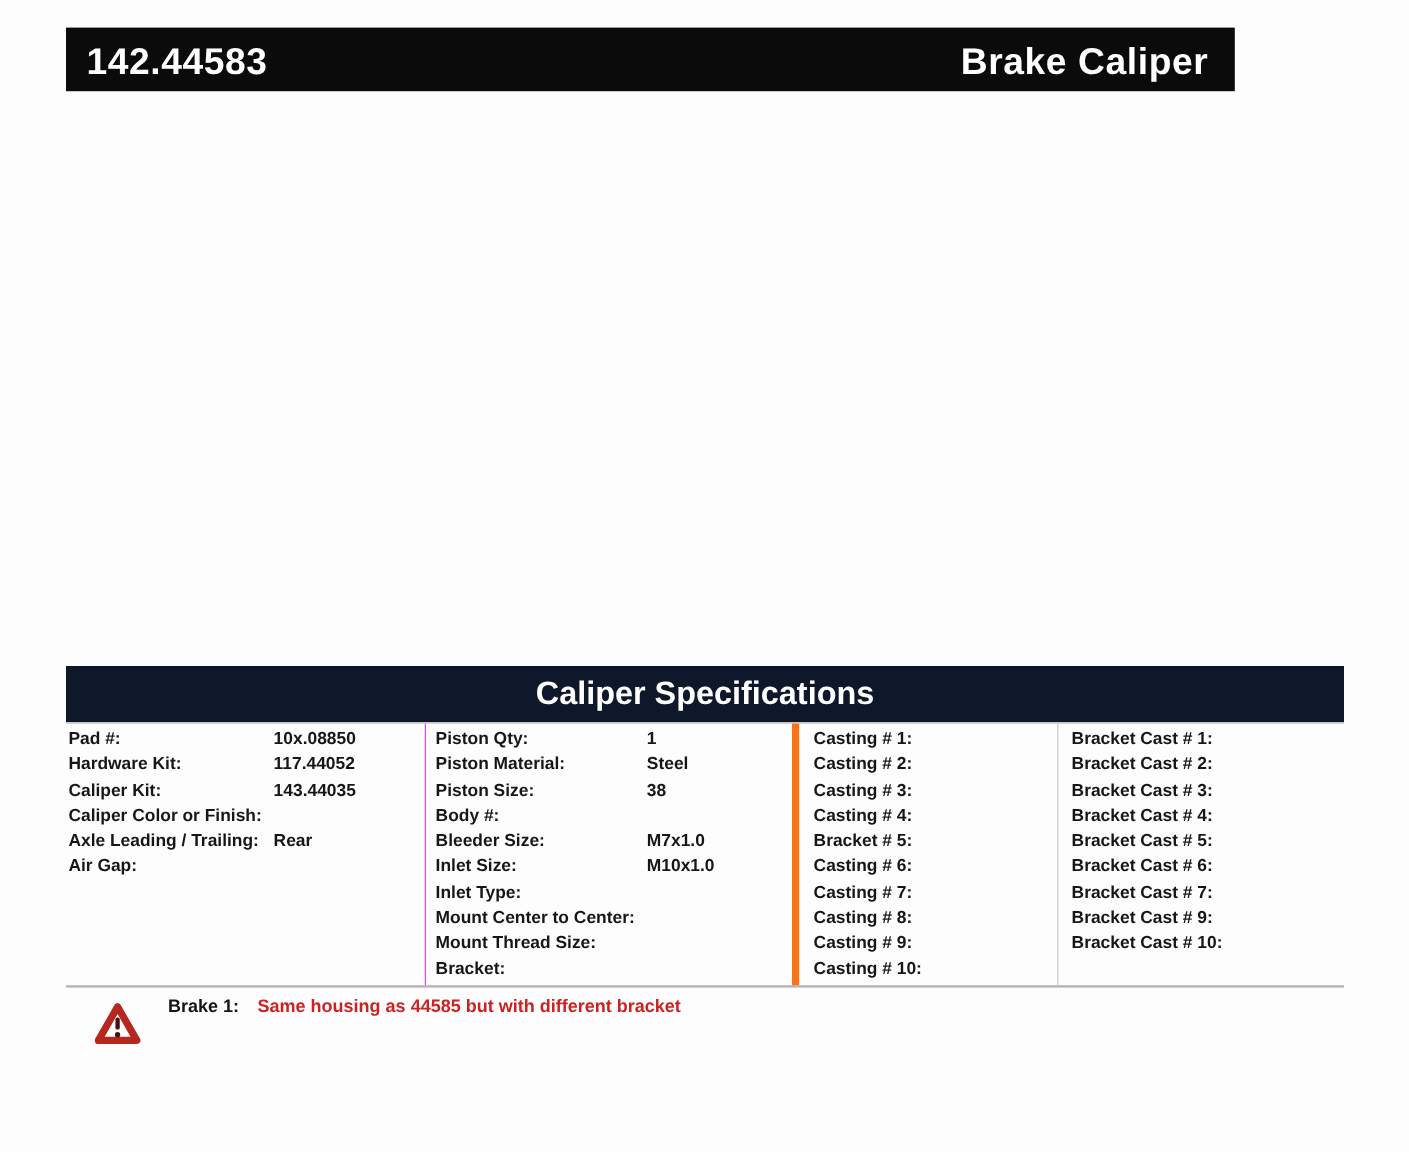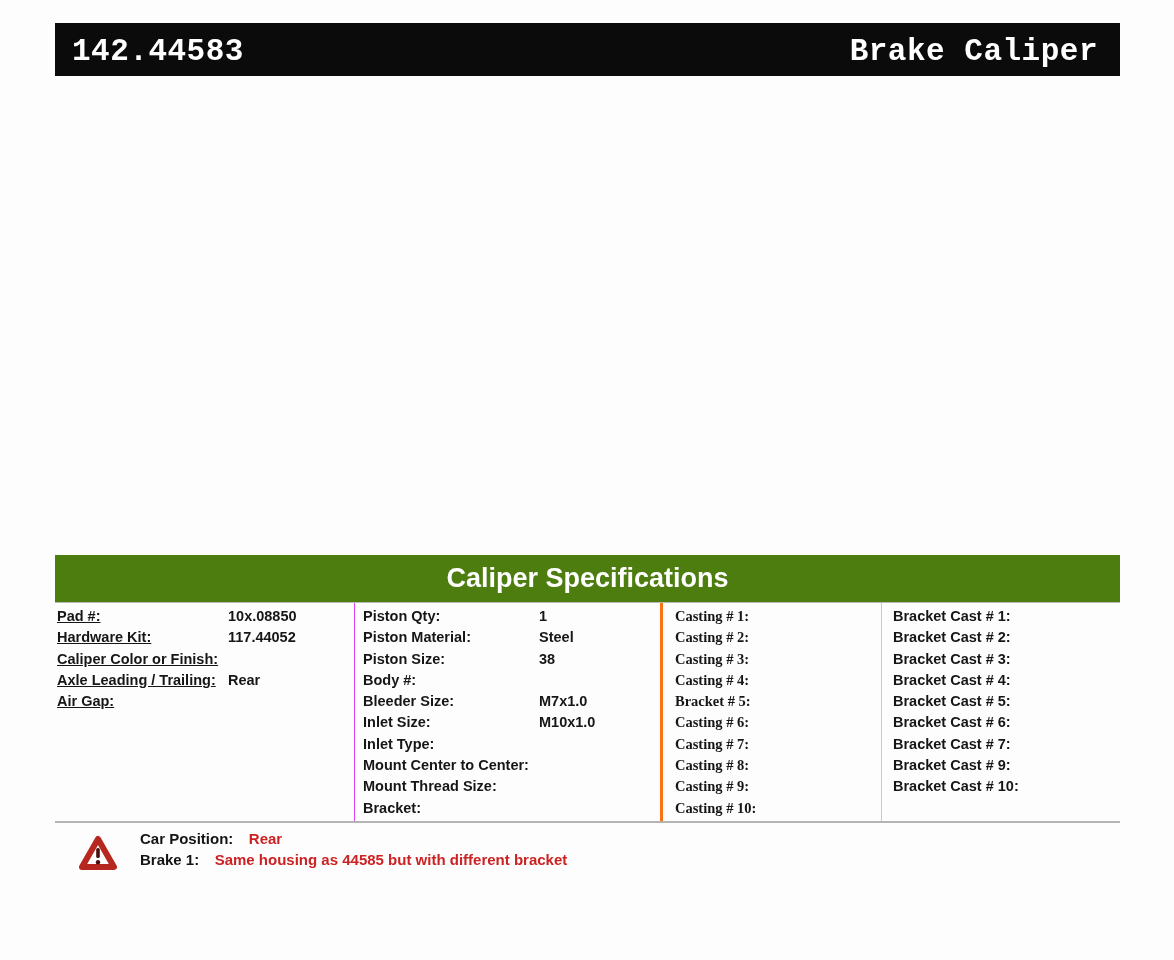--- a/index.html
+++ b/index.html
@@ -11,43 +11,42 @@
   }
   .page {
     position: relative;
     width: 1174px; height: 960px;
     background: #fdfdfd;
     overflow: hidden;
   }
   
   .header-bar {
     position: absolute; left: 55px; top: 23px;
-    width: 1065px; height: 53px;
+    width: 974px; height: 53px;
     background: #0b0b0b;
     display: flex; align-items: center; justify-content: space-between;
     box-sizing: border-box;
     padding: 4px 22px 0 17px;
-    font-family: Liberation Mono, monospace;
   }
   .header-bar .part-number,
   .header-bar .product-name {
     color: #ffffff; font-weight: bold; font-size: 31px; line-height: 1;
     letter-spacing: 0.5px;
   }
   
   .image-area {
     position: absolute; left: 55px; top: 80px;
     width: 1065px; height: 470px;
     background: transparent;
   }
   
   .section-bar {
     position: absolute; left: 55px; top: 555px;
     width: 1065px; height: 47px;
-    background: #4d7c0f;
+    background: #0f172a;
     display: flex; align-items: center; justify-content: center;
   }
   .section-bar .section-title {
     color: #ffffff; font-weight: bold; font-size: 27px; line-height: 1;
   }
   
   .spec-table {
     position: absolute; left: 55px; top: 602px;
     width: 1065px; height: 221px;
     display: flex;
@@ -56,31 +55,31 @@
     border-bottom: 2px solid #b4b4b4;
     background: #fdfdfd;
   }
   .spec-col {
     box-sizing: border-box;
     padding-top: 3px;
     overflow: hidden;
   }
   .spec-col-1 { width: 299px; padding-left: 2px; }
   .spec-col-2 { width: 306px; padding-left: 8px;  border-left: 1px solid #d946ef; }
-  .spec-col-3 { width: 221px; padding-left: 12px; border-left: 3px solid #f97316; font-family: Liberation Serif, serif; }
+  .spec-col-3 { width: 221px; padding-left: 12px; border-left: 6px solid #f97316; }
   .spec-col-4 { width: 239px; padding-left: 11px;  border-left: 1px solid #c9c9c9; }
   .spec-row {
     height: 21.3px; line-height: 21.3px;
     white-space: nowrap;
   }
   .spec-label, .spec-value {
     font-weight: bold; font-size: 14.5px; color: #161616;
     display: inline-block; vertical-align: top;
   }
-  .spec-col-1 .spec-label { width: 171px; text-decoration: underline; }
+  .spec-col-1 .spec-label { width: 171px; }
   .spec-col-2 .spec-label { width: 176px; }
   
   .footer {
     position: absolute; left: 55px; top: 826px;
     width: 1065px; height: 60px;
   }
   .warning-icon {
     position: absolute; left: 23px; top: 9px;
     width: 40px; height: 37px;
   }
@@ -110,20 +109,21 @@
   <div class="image-area"></div>
 
   <div class="section-bar">
     <span class="section-title">Caliper Specifications</span>
   </div>
 
   <div class="spec-table">
     <div class="spec-col spec-col-1">
         <div class="spec-row"><span class="spec-label">Pad #:</span><span class="spec-value">10x.08850</span></div>
         <div class="spec-row"><span class="spec-label">Hardware Kit:</span><span class="spec-value">117.44052</span></div>
+        <div class="spec-row"><span class="spec-label">Caliper Kit:</span><span class="spec-value">143.44035</span></div>
         <div class="spec-row"><span class="spec-label">Caliper Color or Finish:</span></div>
         <div class="spec-row"><span class="spec-label">Axle Leading / Trailing:</span><span class="spec-value">Rear</span></div>
         <div class="spec-row"><span class="spec-label">Air Gap:</span></div>
       </div>
     <div class="spec-col spec-col-2">
         <div class="spec-row"><span class="spec-label">Piston Qty:</span><span class="spec-value">1</span></div>
         <div class="spec-row"><span class="spec-label">Piston Material:</span><span class="spec-value">Steel</span></div>
         <div class="spec-row"><span class="spec-label">Piston Size:</span><span class="spec-value">38</span></div>
         <div class="spec-row"><span class="spec-label">Body #:</span></div>
         <div class="spec-row"><span class="spec-label">Bleeder Size:</span><span class="spec-value">M7x1.0</span></div>
@@ -161,23 +161,19 @@
   <div class="footer">
     <span class="warning-icon">
       <svg width="40" height="37" viewBox="0 0 40 37" xmlns="http://www.w3.org/2000/svg">
         <path d="M20 4 L36 32 L4 32 Z" fill="#ffffff" stroke="#b5271f" stroke-width="6" stroke-linejoin="round"></path>
         <rect x="18.2" y="13" width="3.6" height="10" rx="1.6" fill="#4a0f0c"></rect>
         <circle cx="20" cy="27.2" r="2.2" fill="#4a0f0c"></circle>
       </svg>
     </span>
     <div class="footer-text">
       <div class="footer-line">
-        <span class="footer-label">Car Position:</span>
-        <span class="footer-value">Rear</span>
-      </div>
-      <div class="footer-line">
         <span class="footer-label">Brake 1:</span>
         <span class="footer-value">Same housing as 44585 but with different bracket</span>
       </div>
     </div>
   </div>
 
 </div>
 
 </body></html>

